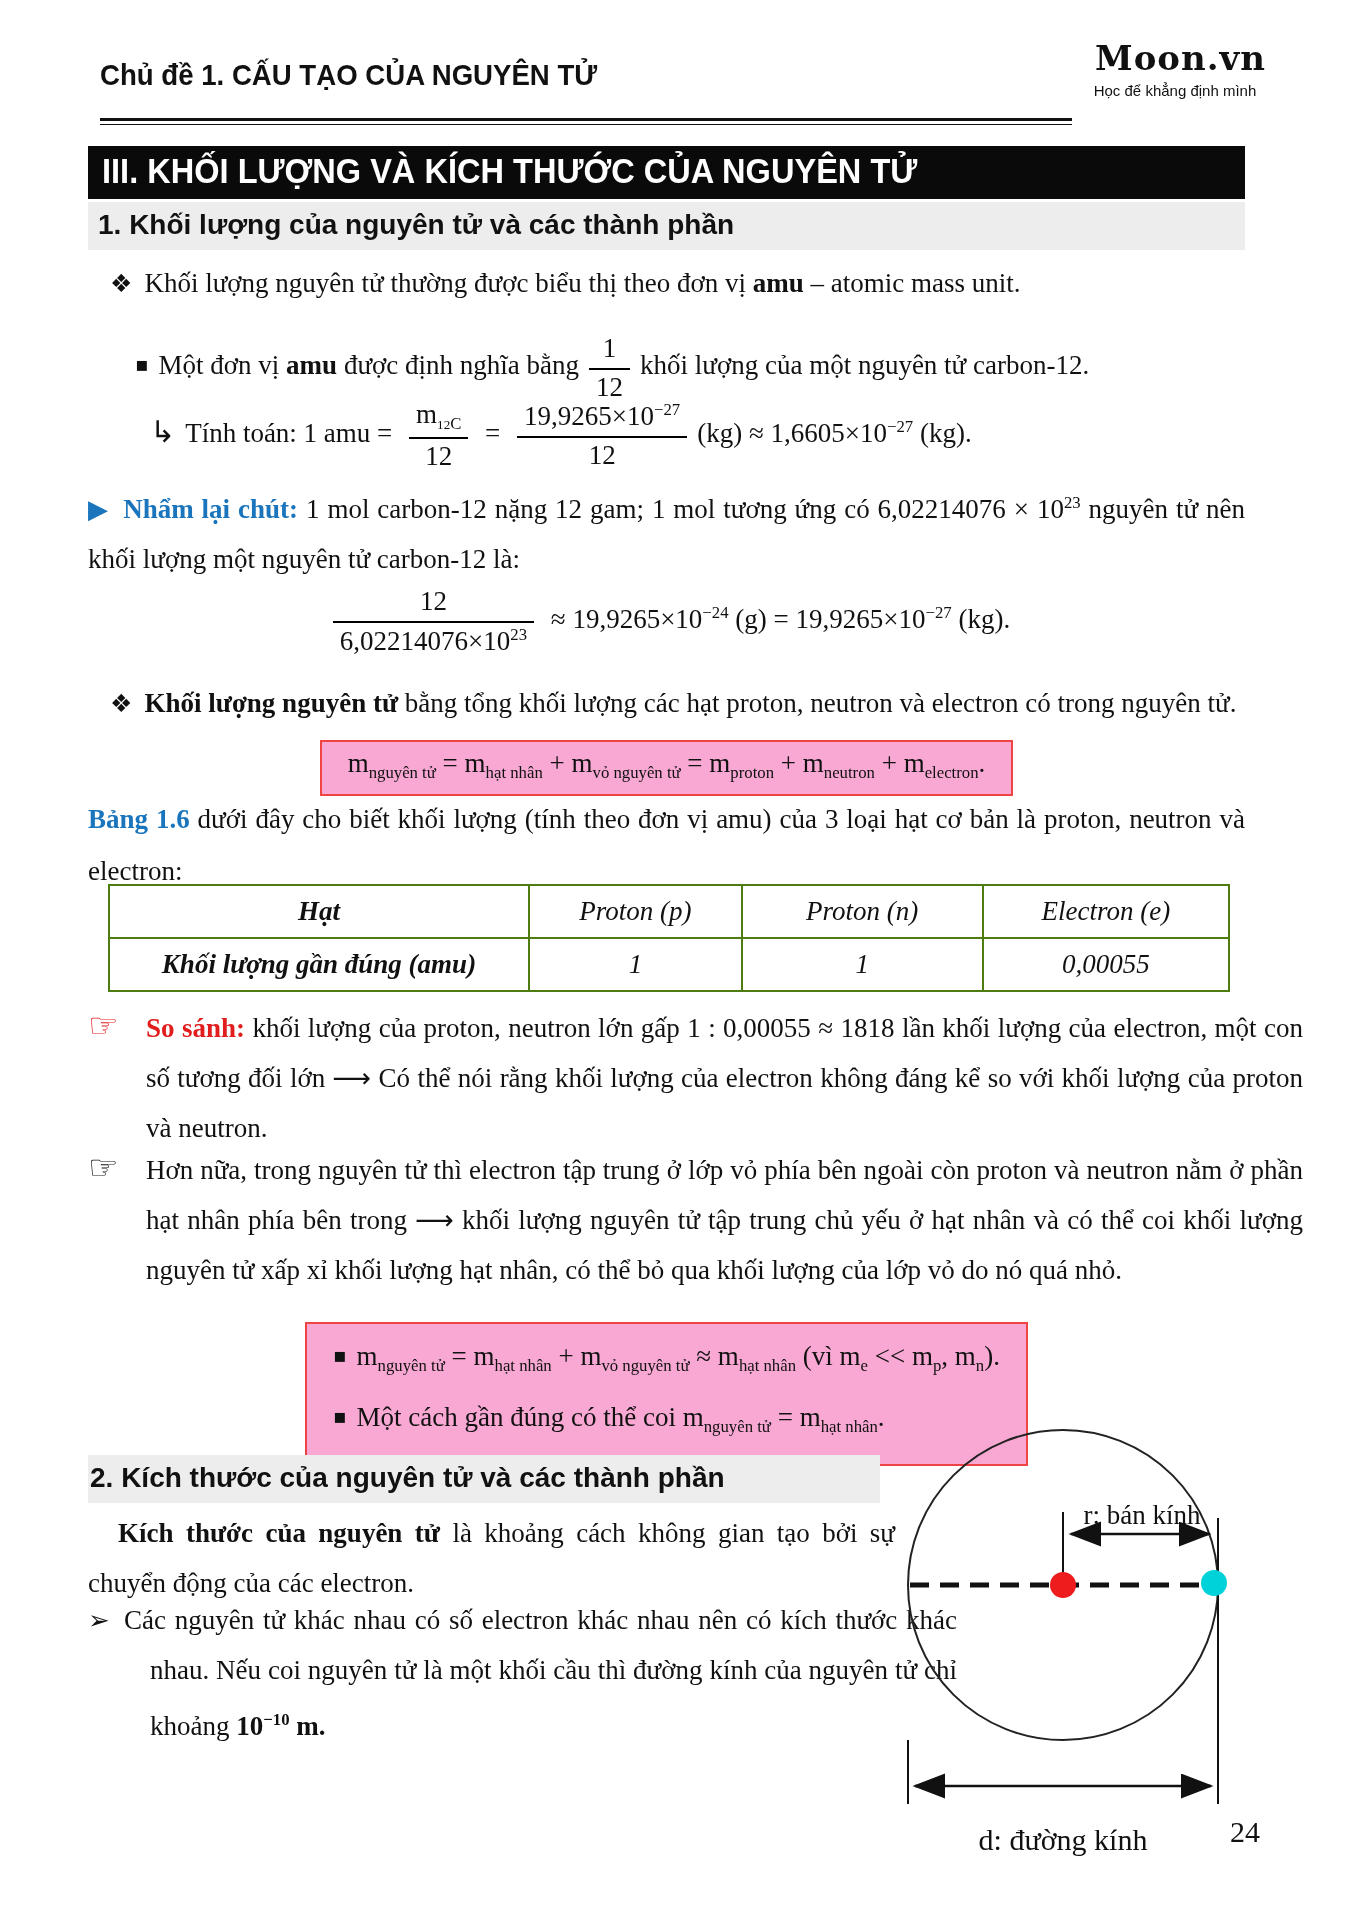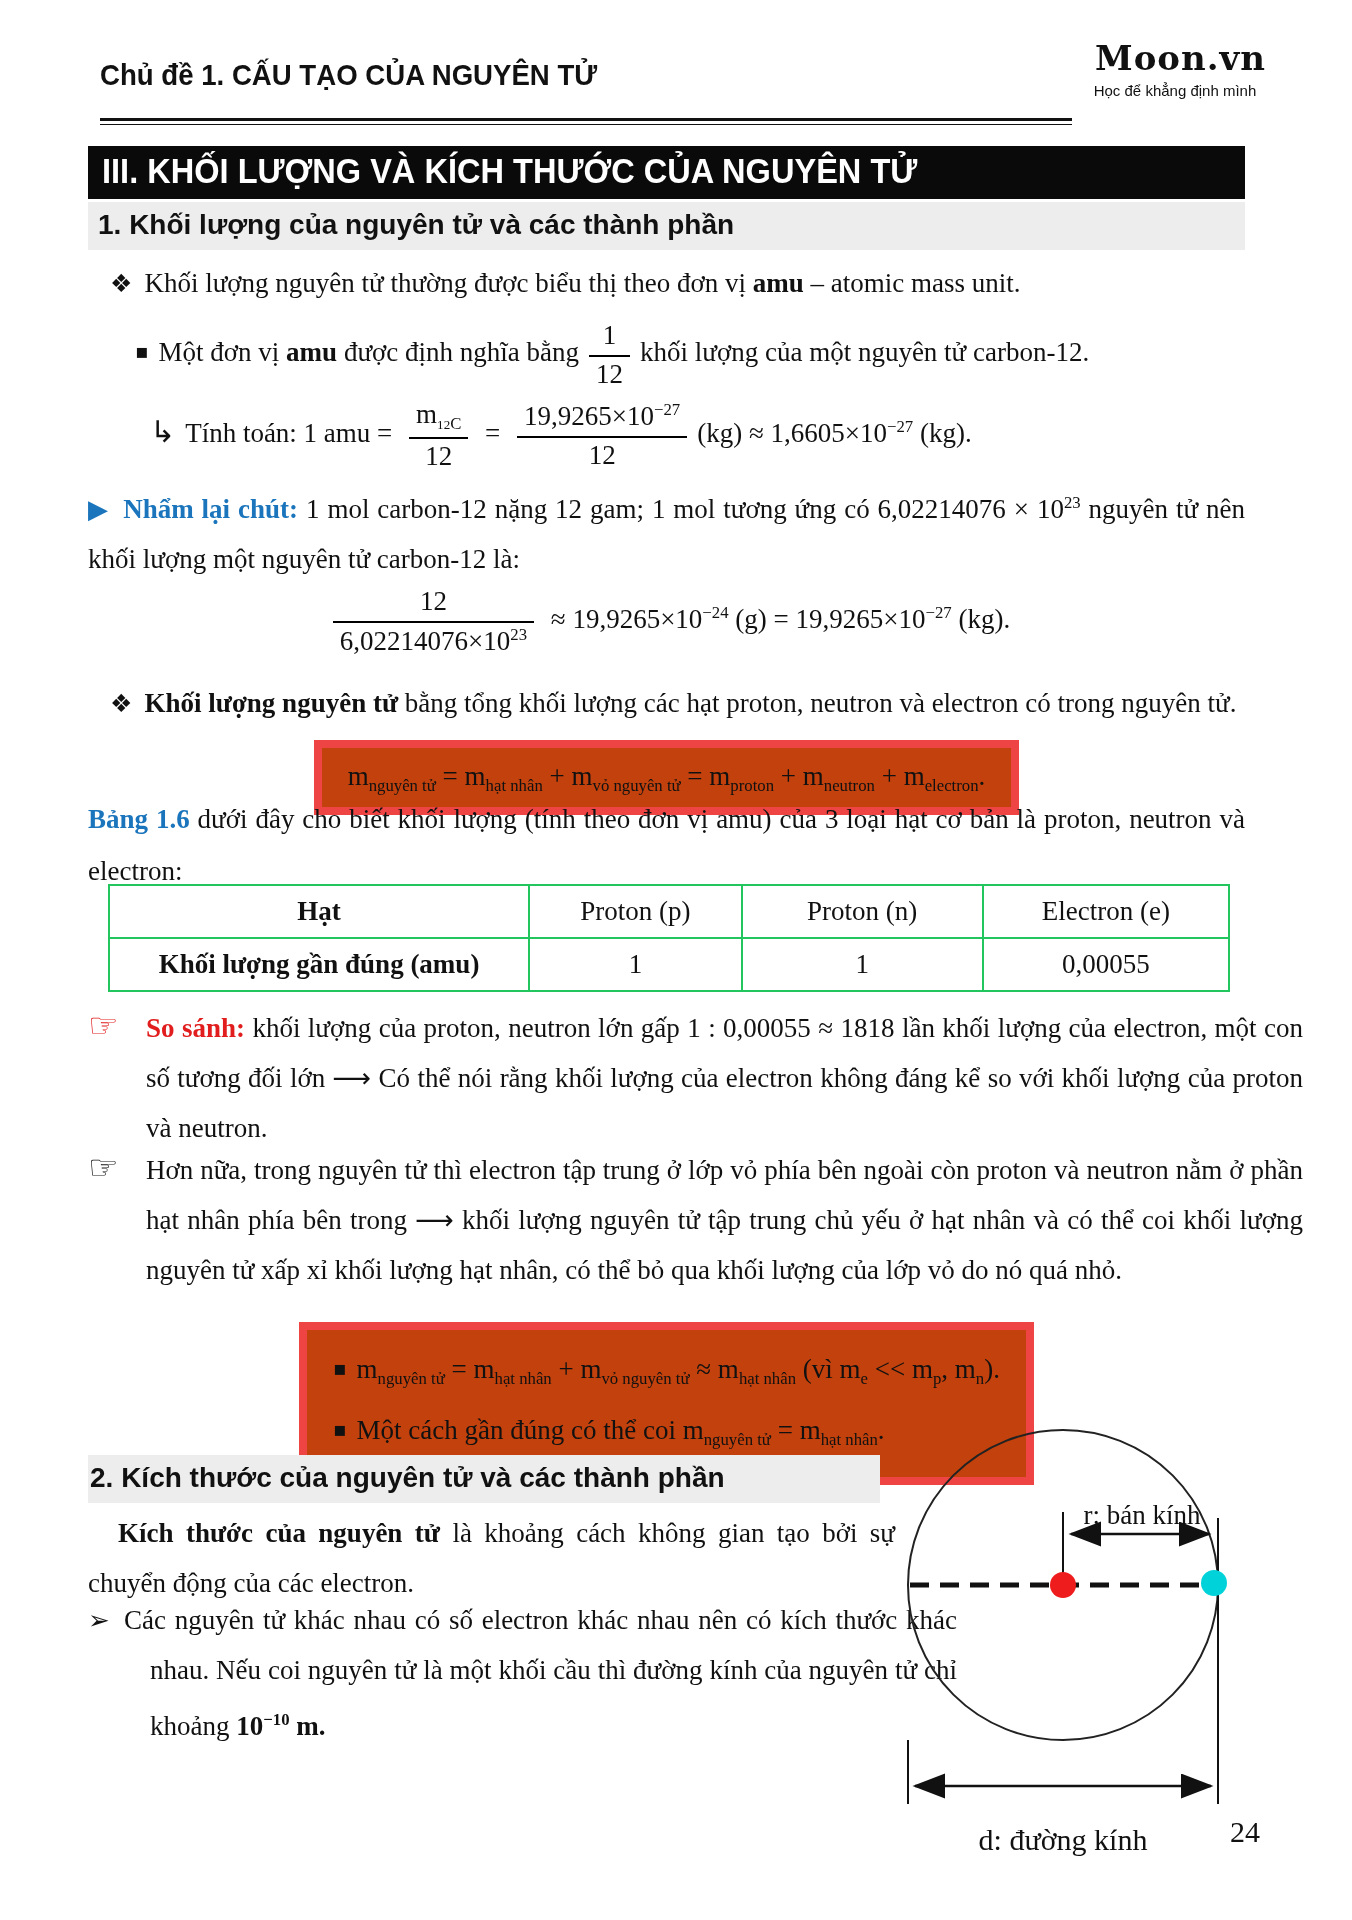--- a/index.html
+++ b/index.html
@@ -44,26 +44,26 @@
   .blue{color:#1b75bc;}
   .red{color:#e11d1d;}
 
   
   .fr{display:inline-block;vertical-align:middle;text-align:center;margin:0 10px;line-height:1.18;}
   .ft{display:block;border-bottom:2px solid #000;padding:1px 7px 3px;}
   .fb{display:block;padding:2px 7px 0;}
 
   
   .boxwrap{display:flex;justify-content:center;}
-  .fbox{width:fit-content;background:#c2410c;border:8px solid #ef4444;padding:13px 26px 11px;}
+  .fbox{width:fit-content;background:#f9a8d4;border:2px solid #ef4444;padding:6px 26px 11px;}
   .fbox .bl{line-height:50px;white-space:nowrap;}
 
   
   .tbl{position:absolute;left:108px;top:884px;width:1122px;border-collapse:collapse;text-align:center;}
-  .tbl td{border:2px solid #22c55e;padding:10px 6px;}
+  .tbl td{border:2px solid #4d7c0f;padding:10px 6px;font-style:italic;}
 
   .nowrap{white-space:nowrap;}
   .svgt{font-family:"Liberation Serif",serif;font-size:27px;fill:#111;}
   .svgt2{font-family:"Liberation Serif",serif;font-size:30px;fill:#111;}
   .pgnum{position:absolute;right:92px;top:1815px;font-size:30px;}
 </style>
 </head>
 <body>
 
 <div class="page">
@@ -76,21 +76,21 @@
   <div class="banner">
     <span>III. KHỐI LƯỢNG VÀ KÍCH THƯỚC CỦA NGUYÊN TỬ</span>
   </div>
 
   <div class="sechead sh1">1. Khối lượng của nguyên tử và các thành phần</div>
 
   <div class="abs para" style="top:258px;">
     <span class="mk-d" style="margin-left:22px;">❖</span><span>Khối lượng nguyên tử thường được biểu thị theo đơn vị </span><b>amu</b><span> – atomic mass unit.</span>
   </div>
 
-  <div class="abs nowrap" style="top:319px;left:135px;width:auto;">
+  <div class="abs nowrap" style="top:332px;left:135px;width:auto;">
     <span class="mk-sq">▪</span><span>Một đơn vị </span><b>amu</b><span> được định nghĩa bằng</span><span class="fr"><span class="ft">1</span><span class="fb">12</span></span><span>khối lượng của một nguyên tử carbon-12.</span>
   </div>
 
   <div class="abs nowrap" style="top:398px;left:150px;width:auto;">
     <span class="mk-ret">↳</span><span>Tính toán: 1 amu</span><span> = </span><span class="fr"><span class="ft"><span>m</span><sub><span class="tn">12</span><span>C</span></sub></span><span class="fb">12</span></span><span> = </span><span class="fr"><span class="ft"><span>19,9265×10</span><sup>−27</sup></span><span class="fb">12</span></span><span>(kg)</span><span> ≈ </span><span>1,6605×10</span><sup>−27</sup><span> (kg).</span>
   </div>
 
   <div class="abs para" style="top:478px;">
     <span class="mk-tri">▶</span><b class="blue">Nhẩm lại chút:</b><span> 1 mol carbon-12 nặng 12 gam; 1 mol tương ứng có 6,02214076 × 10</span><sup>23</sup><span> nguyên tử nên khối lượng một nguyên tử carbon-12 là:</span>
   </div>

